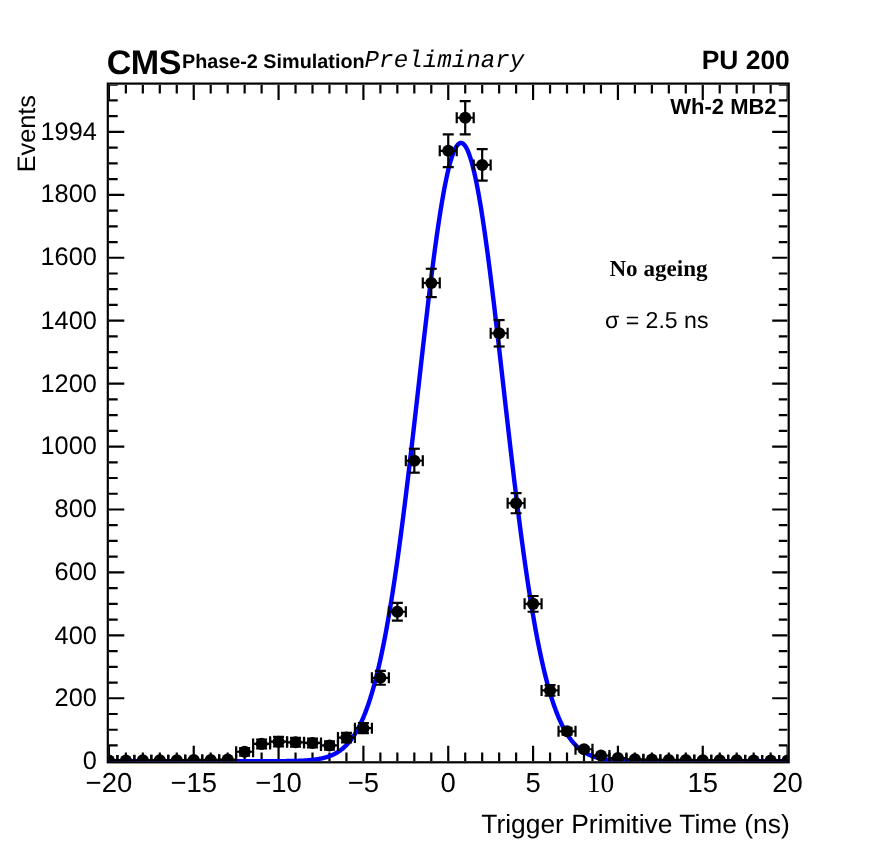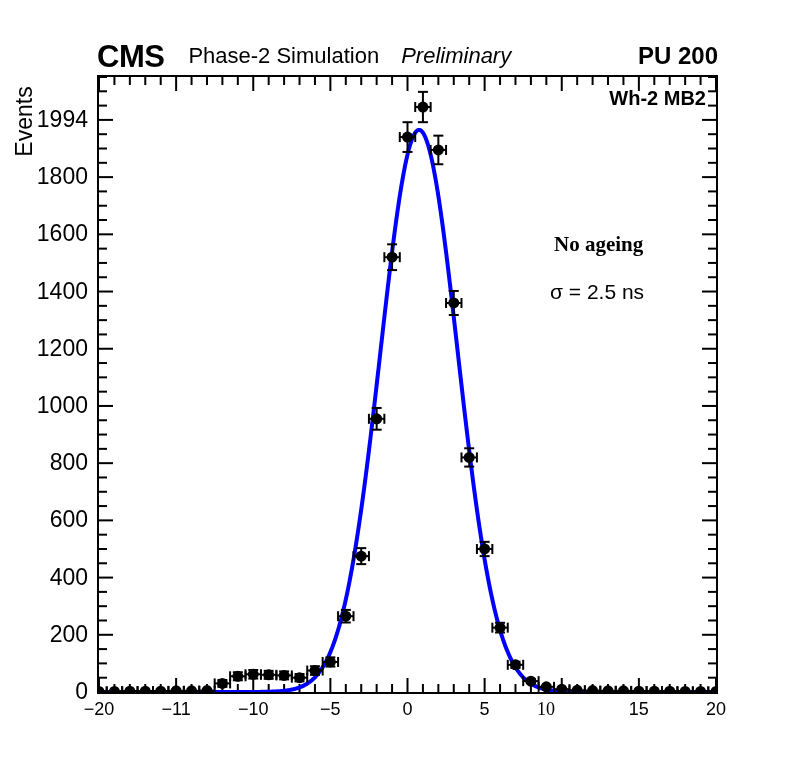--- a/index.html
+++ b/index.html
@@ -36,30 +36,29 @@
   }
   .cms-logo {
     font-family: "Liberation Sans", sans-serif;
     font-weight: bold;
     font-size: 31px;
     letter-spacing: -0.5px;
     line-height: 1;
   }
   .cms-sub {
     font-family: "Liberation Sans", sans-serif;
-    font-weight: normal;
-    font-size: 22px;
-    margin-left: 24px;
+    font-weight: bold;
+    font-size: 18px;
+    margin-left: 1px;
     line-height: 1;
   }
   .cms-prelim {
-    font-family: Liberation Sans, sans-serif;
+    font-family: Liberation Mono, monospace;
     font-style: italic;
     font-size: 22px;
-    margin-left: 22px;
     line-height: 1;
   }
   .pu-label {
     font-family: "Liberation Sans", sans-serif;
     font-weight: bold;
     font-size: 24px;
     margin-left: auto;
     line-height: 1;
   }
 
@@ -121,21 +120,21 @@
     position: absolute;
     left: 0px;
     top: 75px;
     width: 88px;
     height: 619px;
   }
   .xtick {
     position: absolute;
     text-align: right;
     font-family: "Liberation Sans", sans-serif;
-    font-size: 18px;
+    font-size: 25px;
     line-height: 1;
     white-space: nowrap;
     transform: translateX(-50%);
   }
   #xlabels {
     position: absolute;
     left: 97px;
     top: 700px;
     width: 621px;
     height: 30px;
@@ -594,24 +593,25 @@
           <circle cx="617" cy="614.4279069767442" r="5.5" fill="#000000"></circle>
         </g>
       </svg>
     <div class="inframe-label" id="wh-label">Wh-2 MB2</div>
     <div class="inframe-label" id="ageing-label">No ageing</div>
     <div class="inframe-label" id="sigma-label">σ = 2.5 ns</div>
   </div>
 
   <div id="xlabels">
       <div class="xtick" style="left: 2px; top: 0px;">−20</div>
-      <div class="xtick" style="left: 79.125px; top: 0px;">−11</div>
+      <div class="xtick" style="left: 79.125px; top: 0px;">−15</div>
       <div class="xtick" style="left: 156.25px; top: 0px;">−10</div>
       <div class="xtick" style="left: 233.375px; top: 0px;">−5</div>
       <div class="xtick" style="left: 310.5px; top: 0px;">0</div>
       <div class="xtick" style="left: 387.625px; top: 0px;">5</div>
       <div class="xtick" style="left: 449px; top: 0px; font-family: Liberation Serif, serif;">10</div>
       <div class="xtick" style="left: 541.875px; top: 0px;">15</div>
       <div class="xtick" style="left: 619px; top: 0px;">20</div>
     </div>
 
+  <div id="xtitle">Trigger Primitive Time (ns)</div>
 
 </div>
 
 </body></html>

